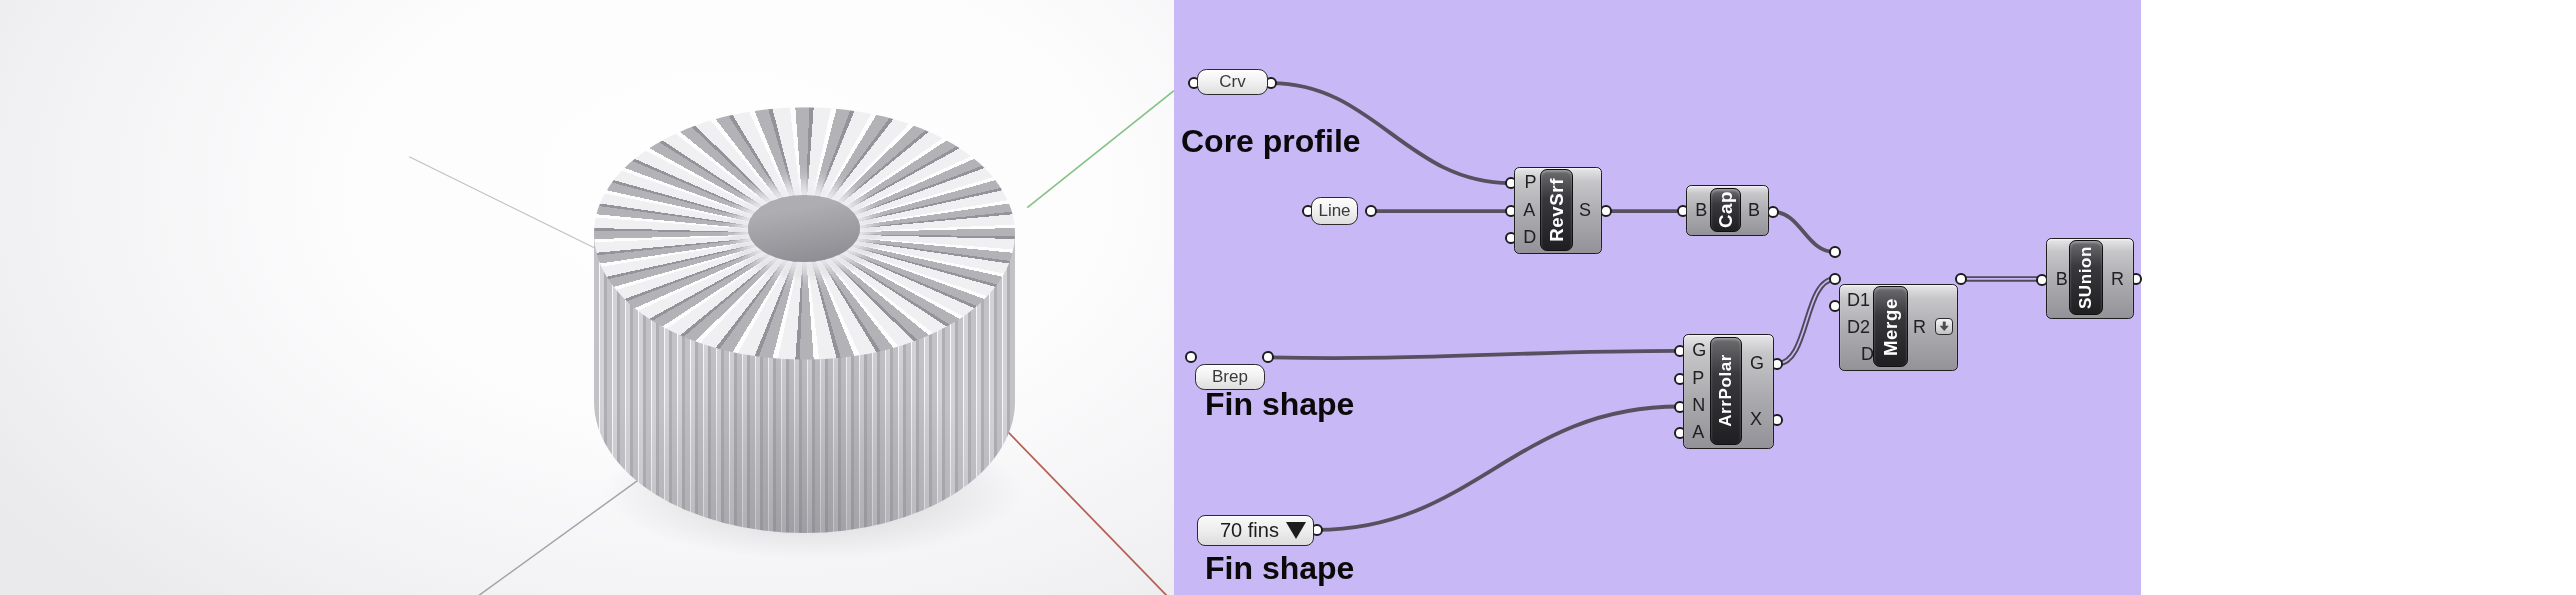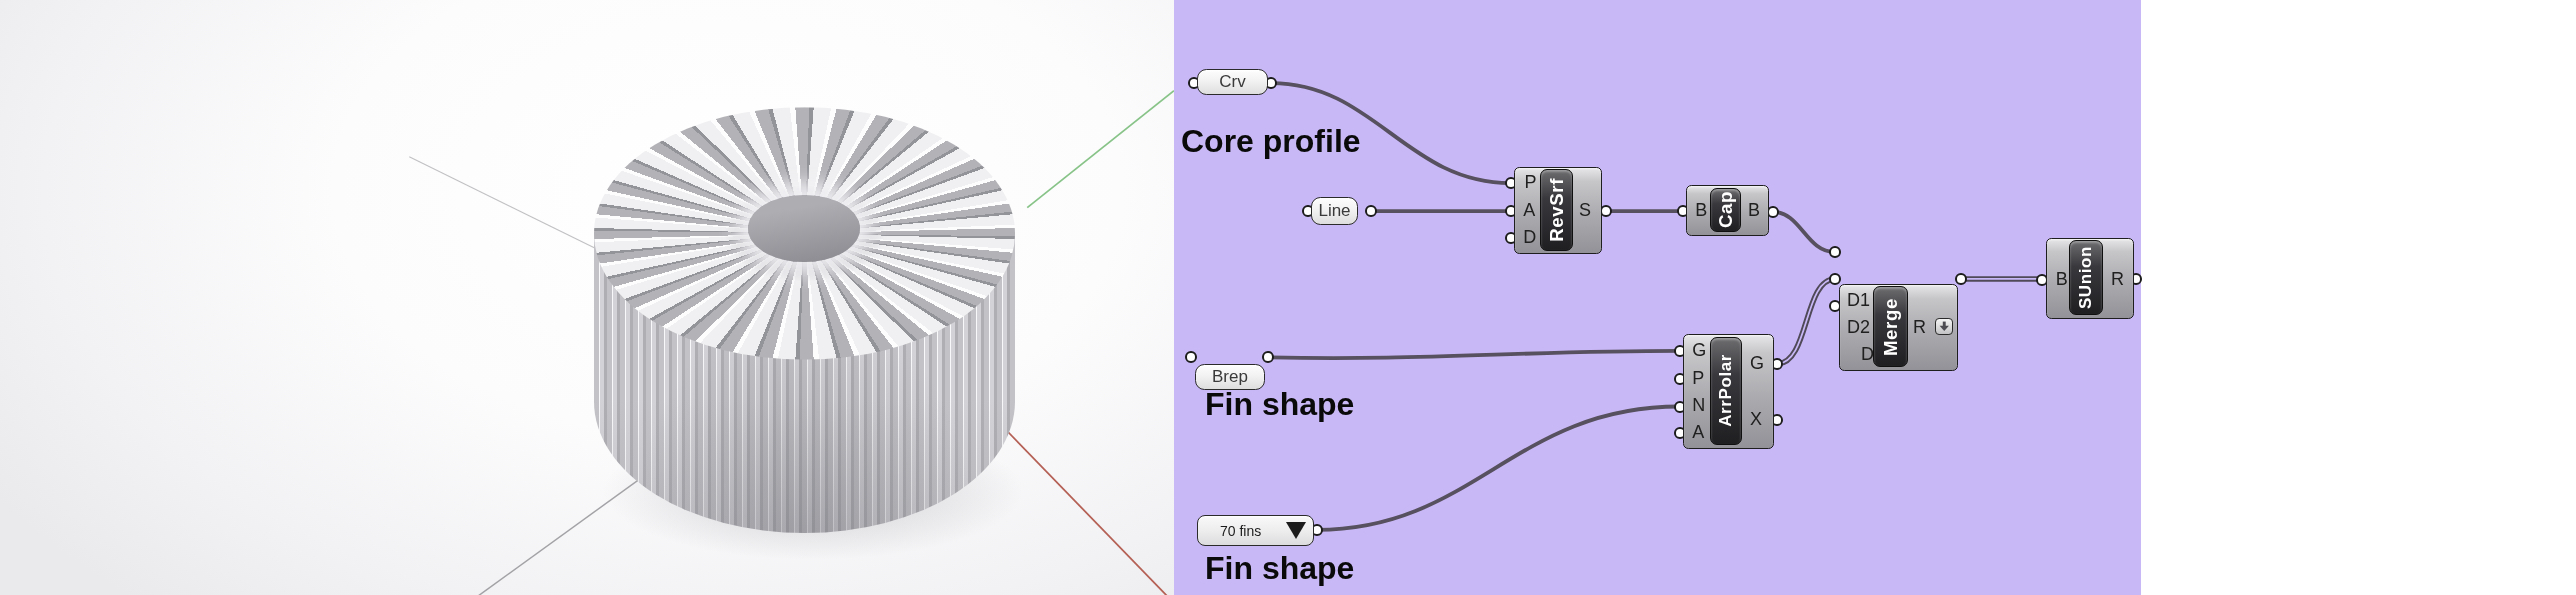--- a/index.html
+++ b/index.html
@@ -55,21 +55,21 @@
     font-size:18.7px;letter-spacing:0.6px;white-space:nowrap;}
   .port{position:absolute;transform:translateY(-54%);font-size:18px;color:#202020;line-height:1;}
 
   .gh-button{position:absolute;border:1.8px solid #2a2a2a;border-radius:4.1px;box-sizing:border-box;
     background:linear-gradient(180deg,#f4f4f4 0%,#d8d8d9 60%,#c2c2c4 100%);
     display:flex;align-items:center;justify-content:center;}
 
   .gh-valuelist{position:absolute;z-index:4;border:1.8px solid #2b2b2b;border-radius:8px;
     background:linear-gradient(180deg,#f9f9f9 0%,#ececed 55%,#dcdcde 100%);
     box-shadow:inset 0 1.2px 1.2px rgba(255,255,255,.9);box-sizing:border-box;
-    display:flex;align-items:center;font-size:14px;color:#1c1c1c;}
+    display:flex;align-items:center;font-size:20px;color:#1c1c1c;}
   .vl-triangle{width:0;height:0;border-left:10.5px solid transparent;border-right:10.5px solid transparent;
     border-top:17.5px solid #1c1c1c;position:absolute;right:7px;top:6.4px;}
 
   .annotation{position:absolute;z-index:5;font-weight:700;font-size:32px;color:#0a0a0a;line-height:1;white-space:nowrap;}
 </style>
 </head>
 <body>
 
 <div id="viewport">
   <svg class="vp-lines" width="1174" height="596" viewBox="0 0 2008 1019">

